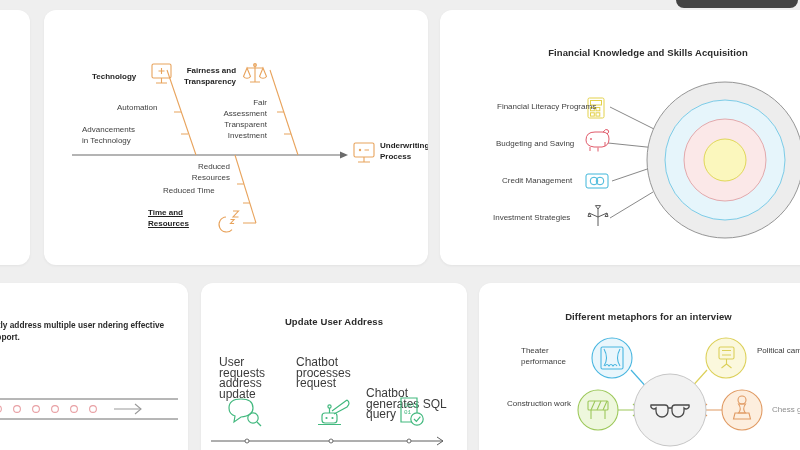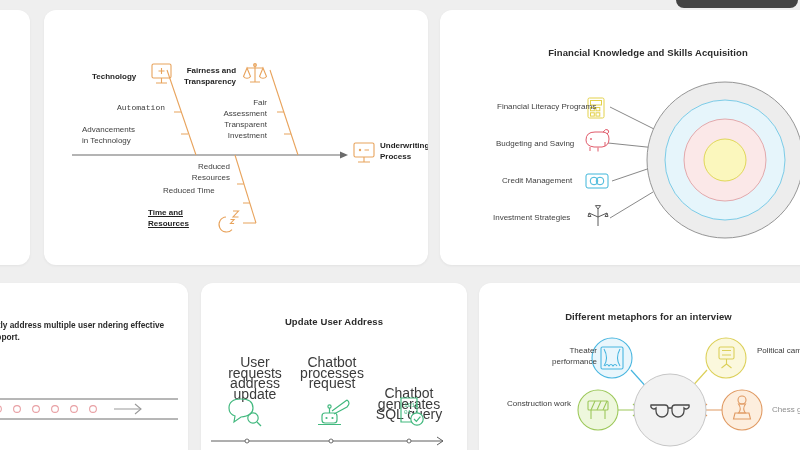--- a/index.html
+++ b/index.html
@@ -47,21 +47,21 @@
 
   svg { display: block; overflow: visible; }
 
   
   .funnel-text {
     position: absolute; left: 9px; top: 36px; width: 250px;
     font-size: 8.3px; line-height: 12px; font-weight: 700; color: #2b2b2b;
   }
 
   
-  .tl-step { position: absolute; text-align: center; width: 72px; font-size: 14px; line-height: 10.5px; color: #3b3b3b; }
+  .tl-step { position: absolute; width: 72px; font-size: 12px; line-height: 10.5px; color: #3b3b3b; }
 
   
   .mp-lbl { position: absolute; font-size: 8px; line-height: 10.5px; color: #3b3b3b; }
   .mp-lbl.fade { color: #8d8d8d; }
 </style>
 </head>
 <body>
 
 <div id="root">
 
@@ -114,21 +114,21 @@
       <g stroke="#e8a35c" stroke-width="1.1" fill="none">
         <rect x="310" y="133" width="20" height="14" rx="1.5"></rect>
         <circle cx="316" cy="140" r="1.2" fill="#e8a35c" stroke="none"></circle>
         <line x1="320.5" y1="140" x2="325" y2="140"></line>
         <line x1="320" y1="147" x2="320" y2="152"></line>
         <line x1="314" y1="152" x2="326" y2="152"></line>
       </g>
     </svg>
 
     <div class="lbl lbl-bold" style="left:48px; top:62px;">Technology</div>
-    <div class="lbl" style="left:73px; top:93px;font-family:Liberation Mono, monospace;">Automation</div>
+    <div class="lbl" style="left:73px; top:93px;">Automation</div>
     <div class="lbl" style="left:38px; top:115px;">Advancements
 in Technology</div>
 
     <div class="lbl lbl-bold" style="left:140px; top:56px;text-align:right;">Fairness and
 Transparency</div>
     <div class="lbl" style="left:168px; top:88px; text-align:right; width:55px;">Fair
 Assessment</div>
     <div class="lbl" style="left:159px; top:110px; text-align:right; width:64px;">Transparent
 Investment</div>
 
@@ -321,21 +321,21 @@
       </g>
 
       <circle cx="263" cy="82" r="20" fill="#fdeede" stroke="#e09a63" stroke-width="1.1"></circle>
       <g stroke="#e09a63" stroke-width="1.1" fill="none">
         <circle cx="263" cy="72" r="4"></circle>
         <path d="M259.5 76 q3.5 5 0 9 h7 q-3.5 -4 0 -9 z"></path>
         <path d="M256 85 h14 l1.5 6 h-17 z"></path>
       </g>
     </svg>
 
-    <div class="mp-lbl" style="left:50px; top:63px; text-align:right; width:68px;">Theater
+    <div class="mp-lbl" style="left:42px; top:63px; width:68px;">Theater
 performance</div>
     <div class="mp-lbl" style="left:278px; top:63px;">Political
 campaign</div>
     <div class="mp-lbl" style="left:22px; top:116px; text-align:right; width:70px;">Construction
 work</div>
     <div class="mp-lbl fade" style="left:293px; top:122px;">Chess game</div>
   </div>
 
 </div>
 

